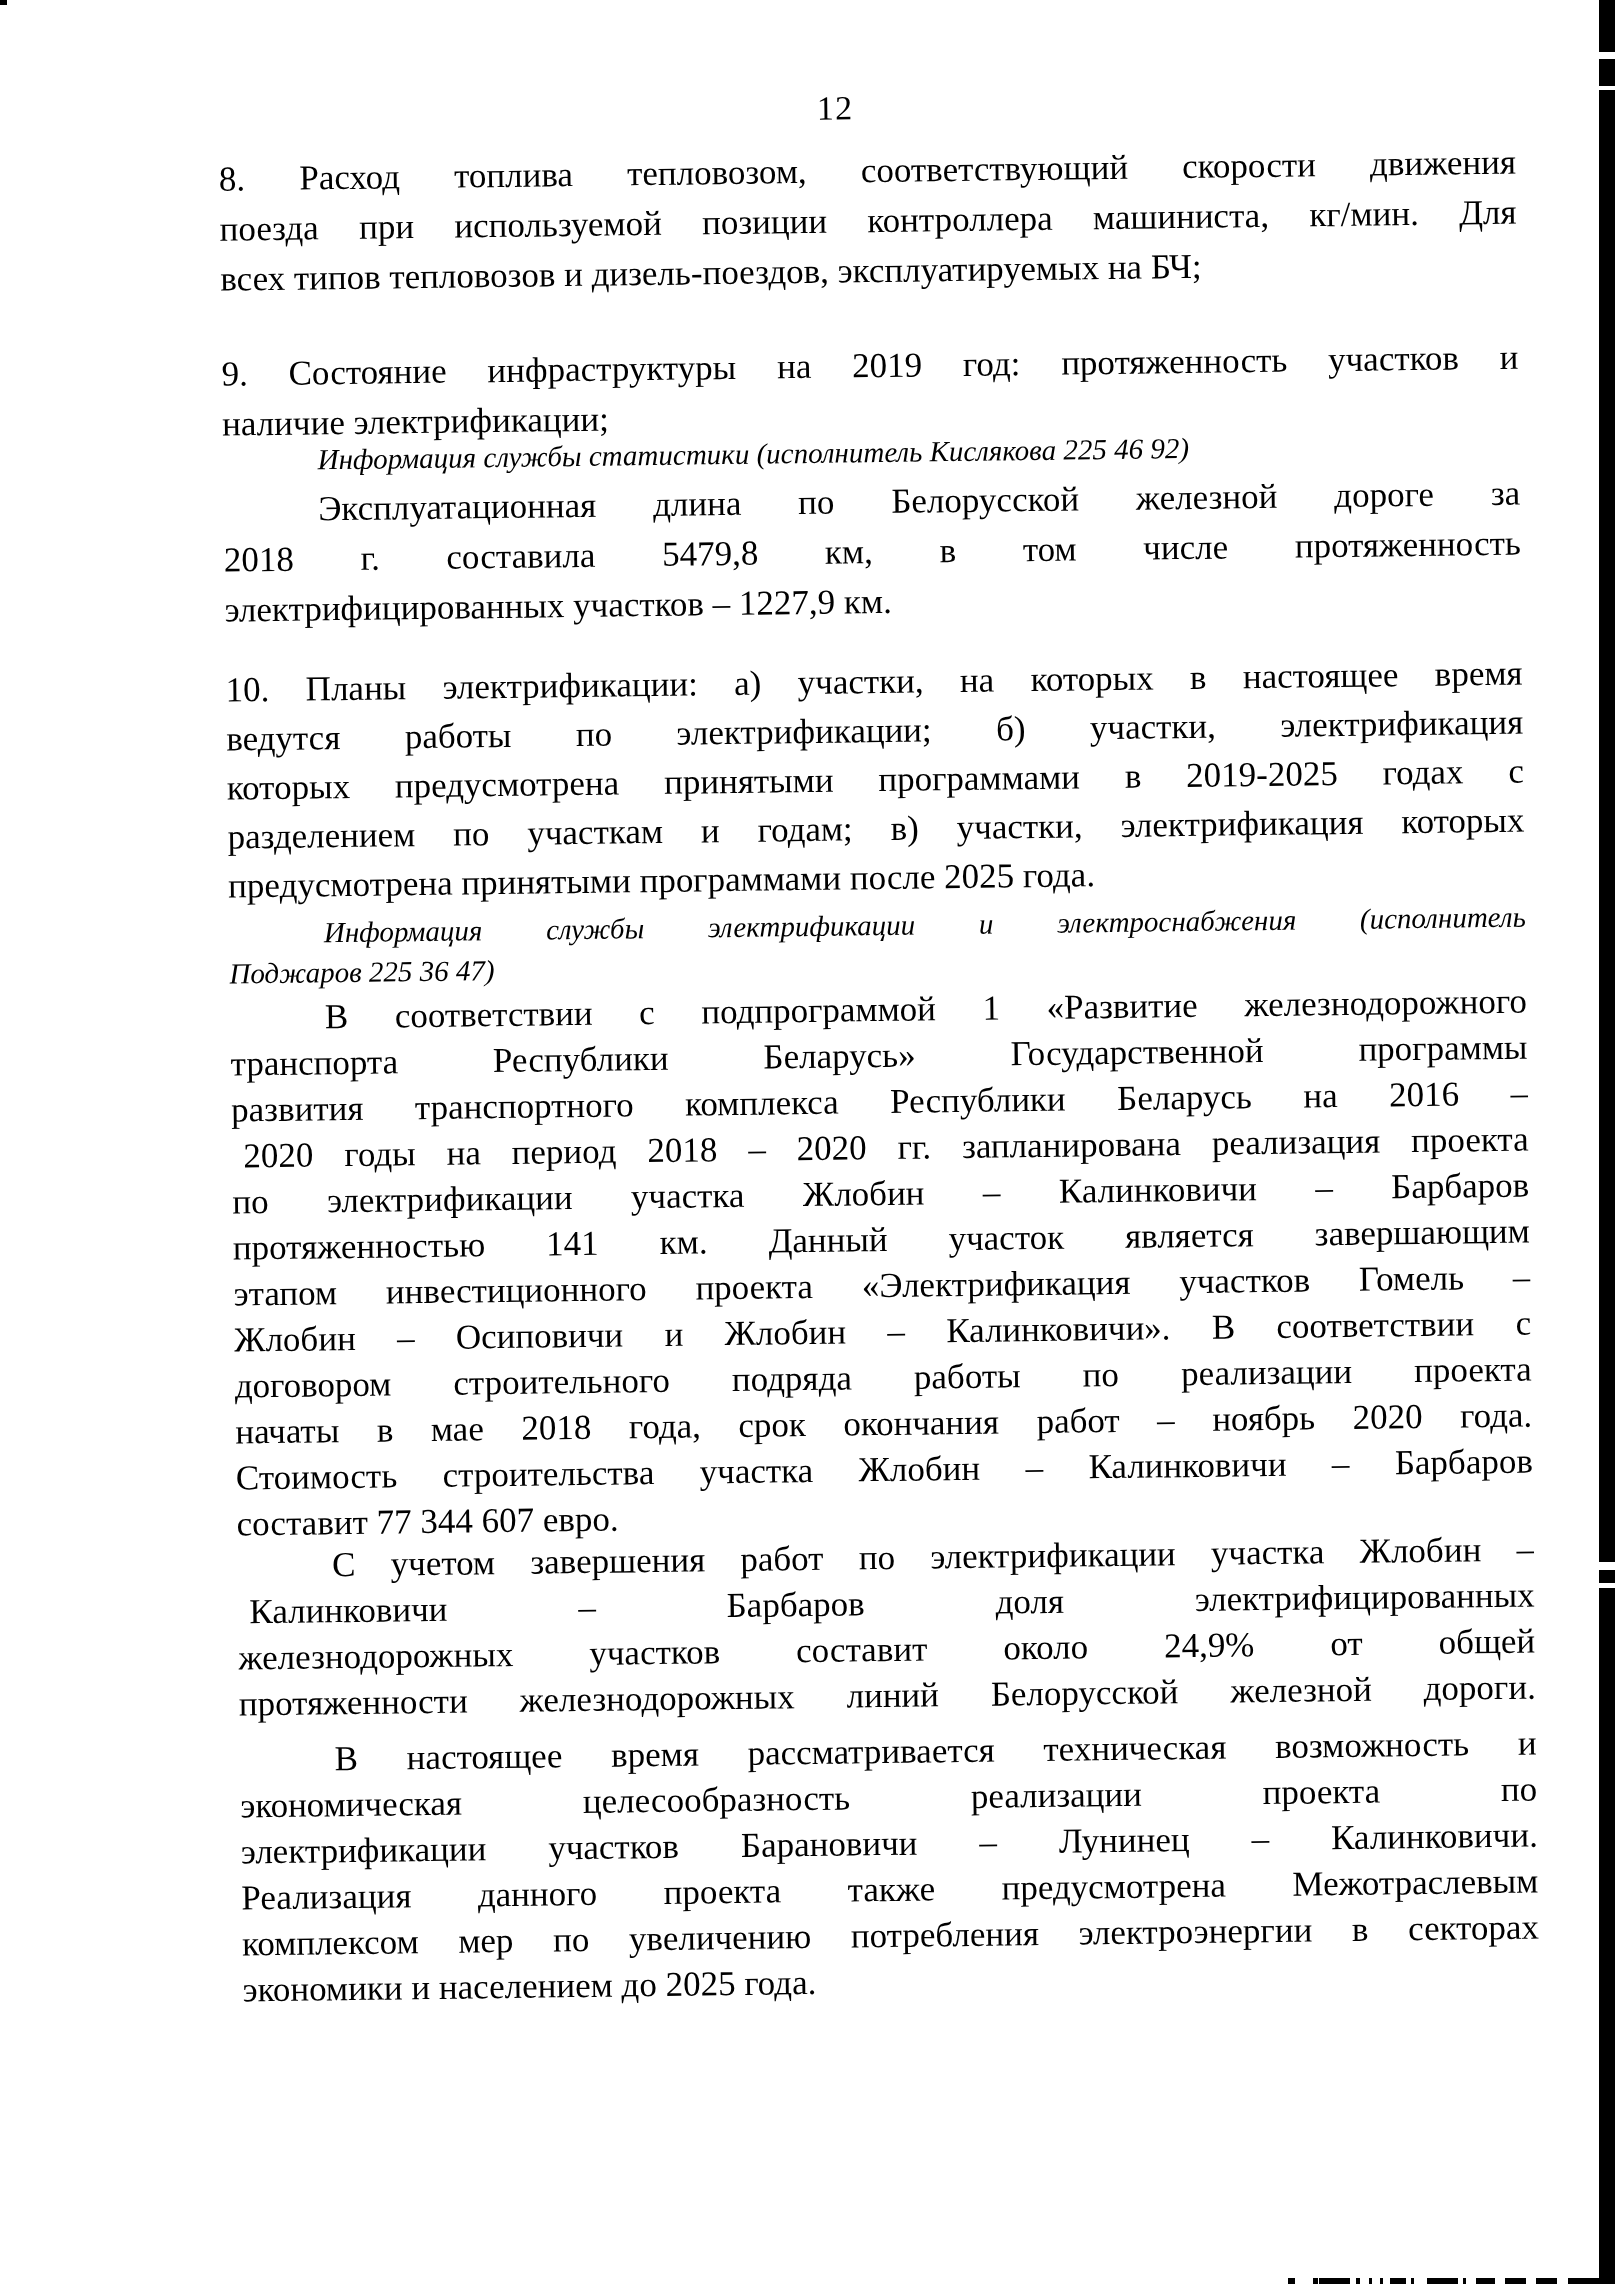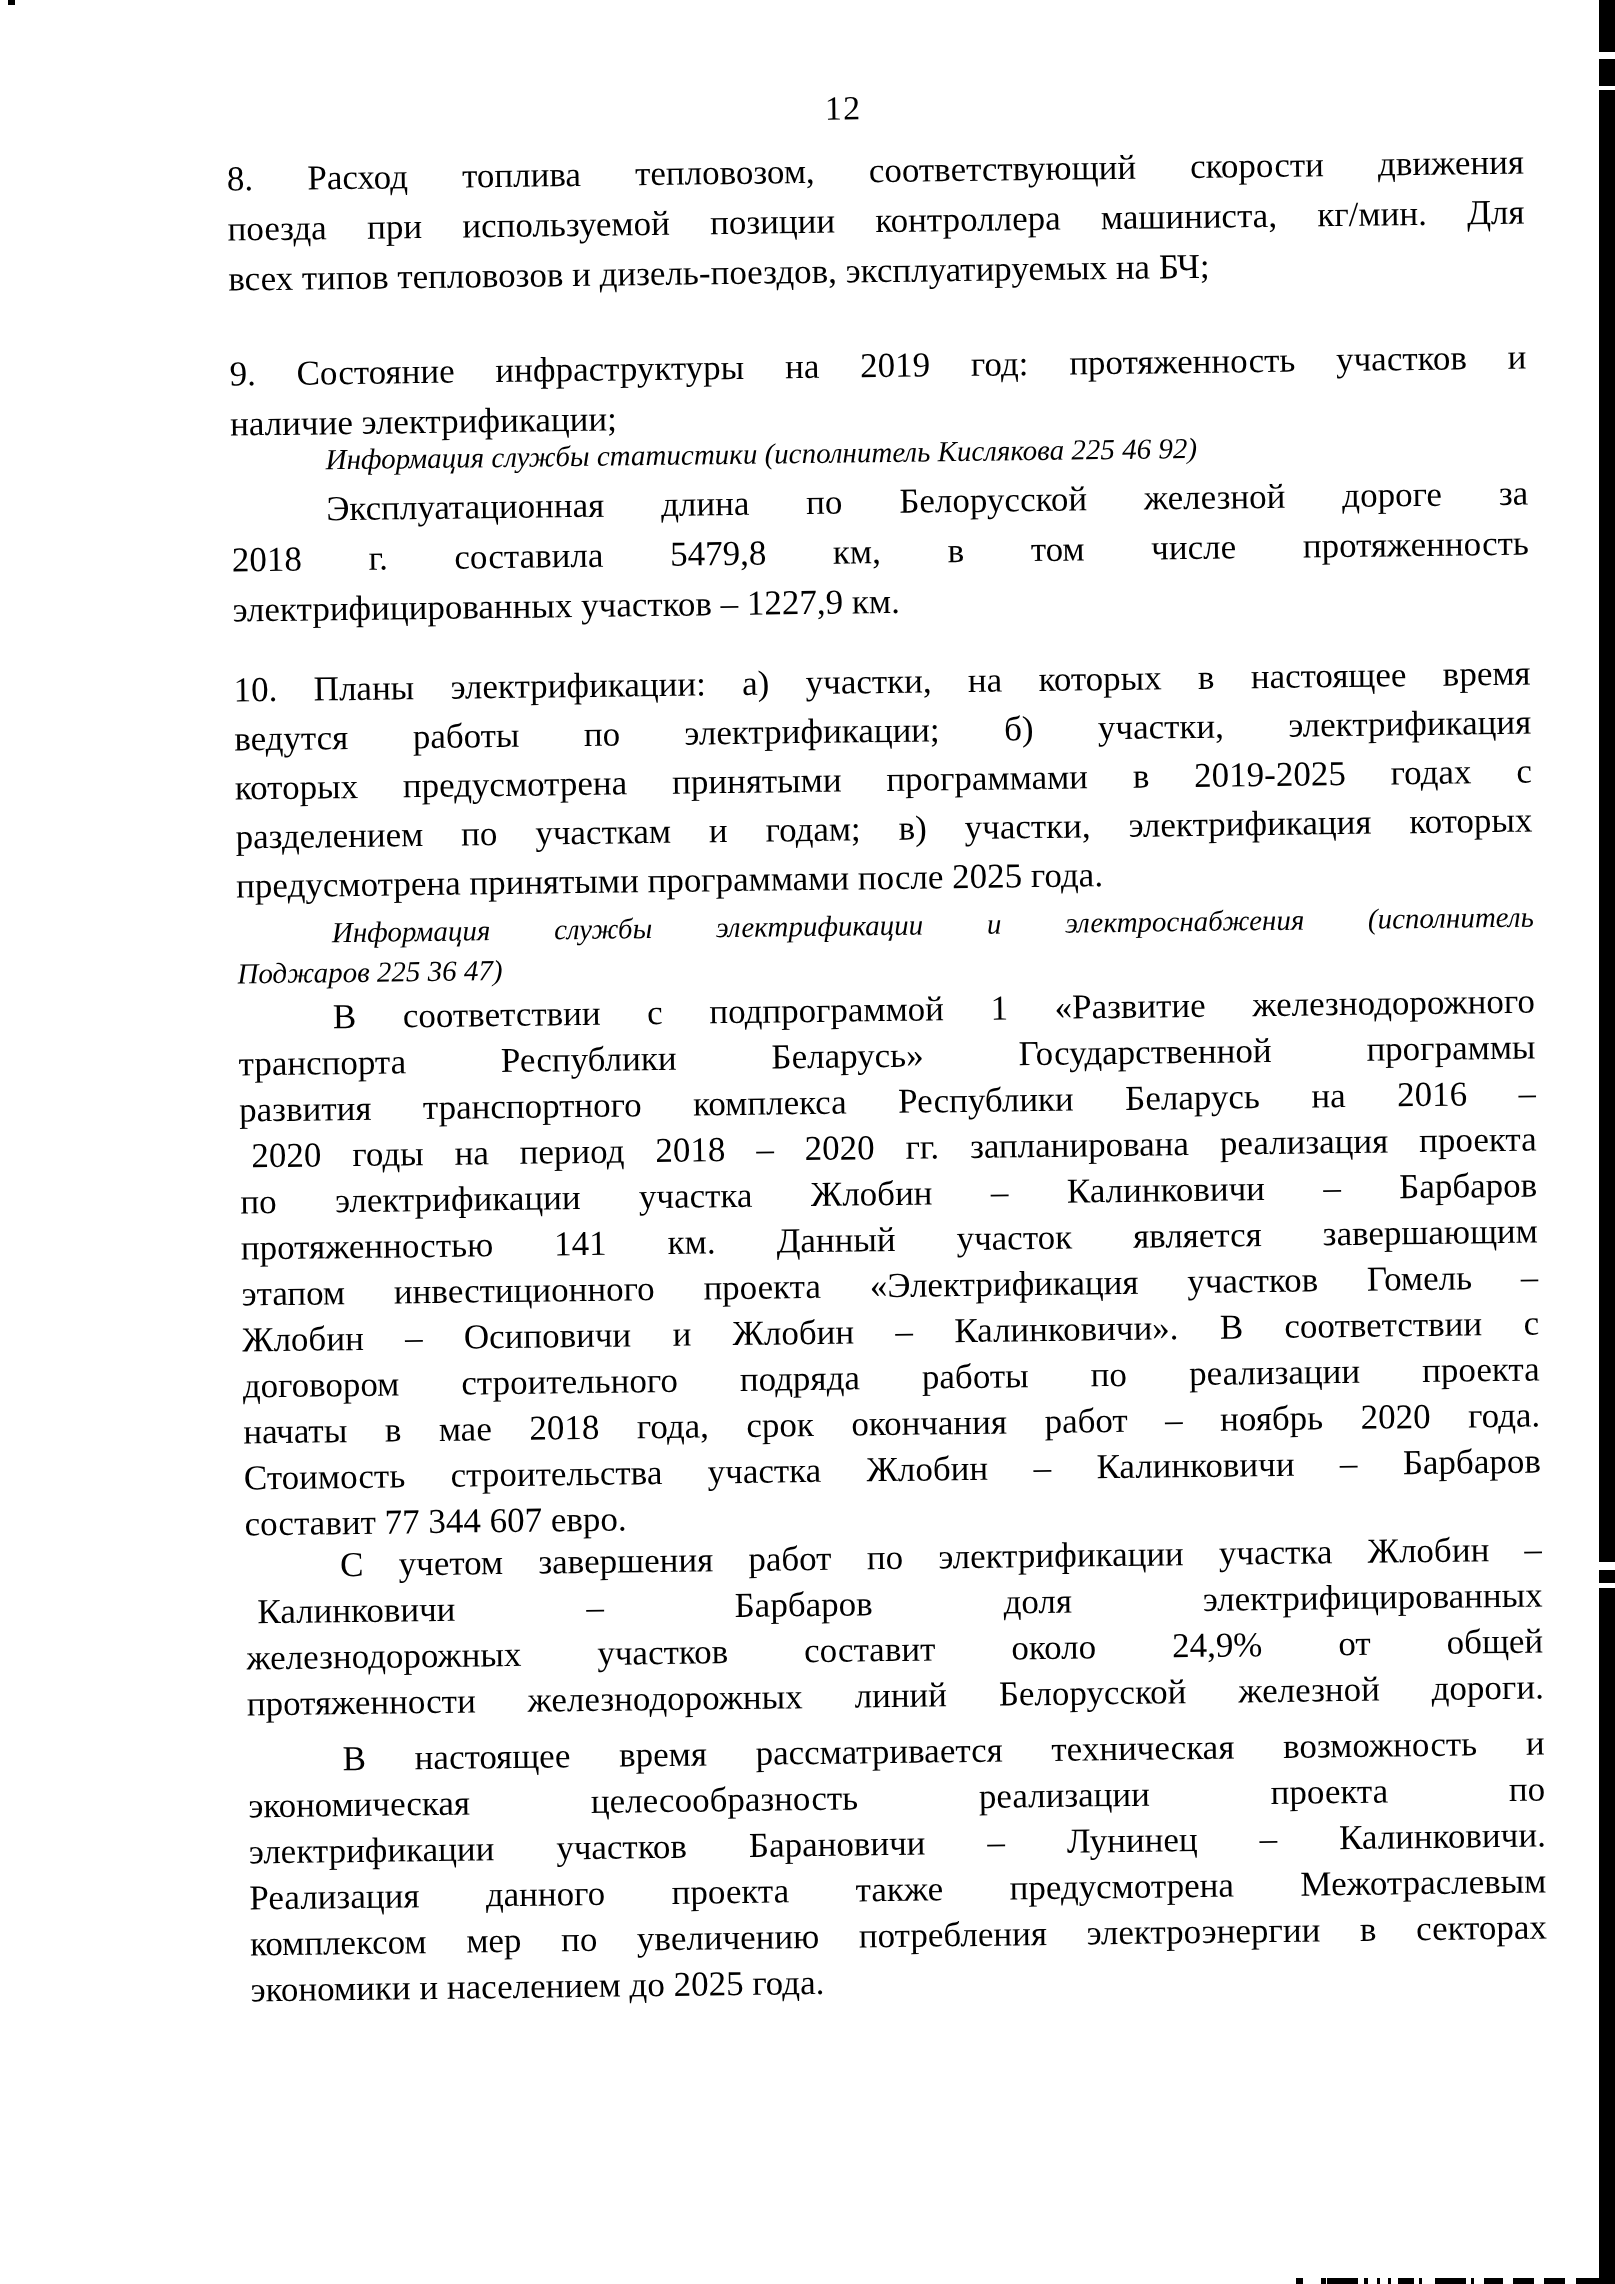--- a/index.html
+++ b/index.html
@@ -1,18 +1,18 @@
 <!DOCTYPE html>
 <html style="font-size:10.4px"><head>
 <meta charset="utf-8">
 <style>
   html,body{margin:0;padding:0;background:#ffffff;}
   body{width:1616px;height:2284px;position:relative;overflow:hidden;
        font-family:"Liberation Serif","DejaVu Serif",serif;color:#000;}
-  .sheet{position:absolute;inset:0;background:#ffffff;margin-left:8px;}
+  .sheet{position:absolute;inset:0;background:#ffffff;}
   .tilt{position:absolute;inset:0;transform:rotate(-0.75deg);transform-origin:50% 48%;}
   .page-number{position:absolute;top:90px;left:196px;width:1304px;height:46px;
        font-size:34px;text-align:center;letter-spacing:1.3px;}
   .block{position:absolute;left:231px;width:1297px;}
   .block .line{text-align:justify;text-align-last:justify;overflow:hidden;}
   .block .line.flush{text-align-last:left;}
   .block .line.ind-first{text-indent:95px;}
   .block .line.ind-small{text-indent:11.7px;}
   .body{font-size:35px;}
   .note{font-size:29px;font-style:italic;}

